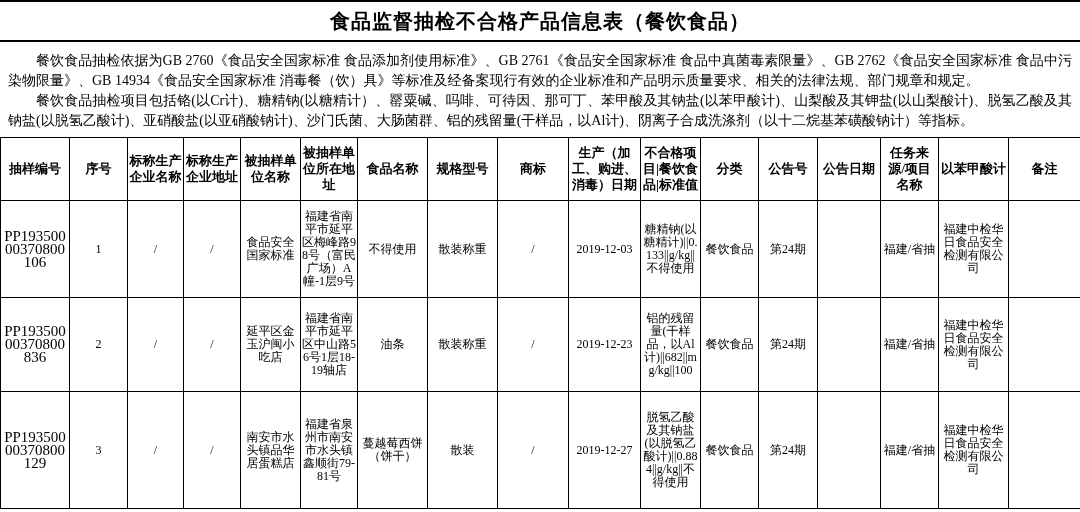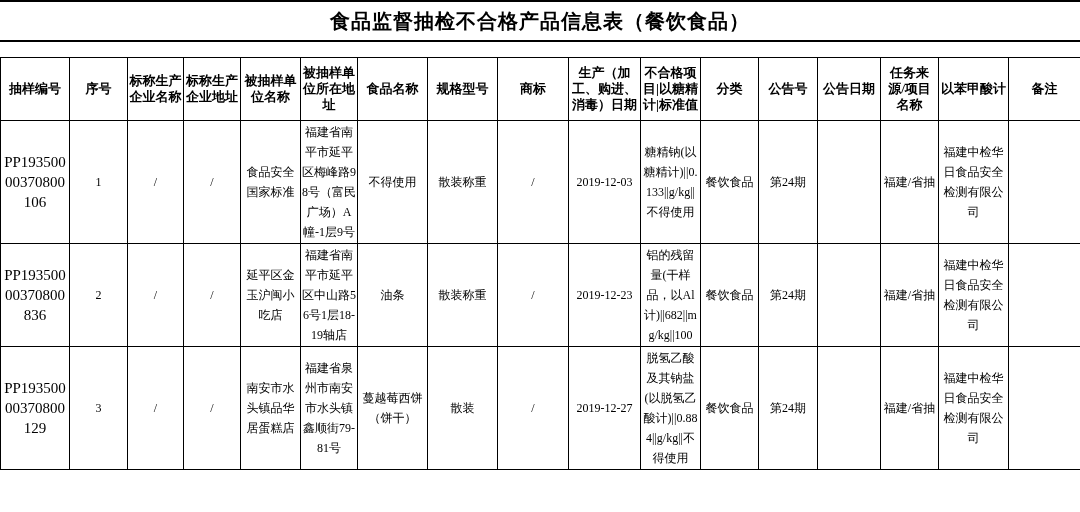--- a/index.html
+++ b/index.html
@@ -54,37 +54,39 @@
     word-break: break-all;
     overflow: hidden;
   }
   table.results th {
     font-size: 13px;
     font-weight: bold;
     line-height: 16px;
   }
   table.results td {
     font-size: 12px;
-    line-height: 20px;
+    line-height: 13px;
   }
   table.results td:first-child {
     font-size: 15px;
   }
   table.results thead tr { height: 63px; }
   table.results tbody tr:nth-child(1) { height: 97px; }
   table.results tbody tr:nth-child(2) { height: 94px; }
   table.results tbody tr:nth-child(3) { height: 117px; }
 </style>
 </head>
 <body>
 
 <div class="page">
   <div class="title">食品监督抽检不合格产品信息表（餐饮食品）</div>
   <div class="title-rule"></div>
   <div class="intro">
+    <p>餐饮食品抽检依据为GB 2760《食品安全国家标准 食品添加剂使用标准》、GB 2761《食品安全国家标准 食品中真菌毒素限量》、GB 2762《食品安全国家标准 食品中污染物限量》、GB 14934《食品安全国家标准 消毒餐（饮）具》等标准及经备案现行有效的企业标准和产品明示质量要求、相关的法律法规、部门规章和规定。</p>
+    <p>餐饮食品抽检项目包括铬(以Cr计)、糖精钠(以糖精计）、罂粟碱、吗啡、可待因、那可丁、苯甲酸及其钠盐(以苯甲酸计)、山梨酸及其钾盐(以山梨酸计)、脱氢乙酸及其钠盐(以脱氢乙酸计)、亚硝酸盐(以亚硝酸钠计)、沙门氏菌、大肠菌群、铝的残留量(干样品，以Al计)、阴离子合成洗涤剂（以十二烷基苯磺酸钠计）等指标。</p>
   </div>
   <table class="results">
       <colgroup>
         <col style="width: 69px;">
         <col style="width: 58px;">
         <col style="width: 56px;">
         <col style="width: 57px;">
         <col style="width: 60px;">
         <col style="width: 57px;">
         <col style="width: 70px;">
@@ -104,21 +106,21 @@
           <th>抽样编号</th>
           <th>序号</th>
           <th>标称生产企业名称</th>
           <th>标称生产企业地址</th>
           <th>被抽样单位名称</th>
           <th>被抽样单位所在地址</th>
           <th>食品名称</th>
           <th>规格型号</th>
           <th>商标</th>
           <th>生产（加工、购进、消毒）日期</th>
-          <th>不合格项目|以糖精计|标准值</th>
+          <th>不合格项目|餐饮食品|标准值</th>
           <th>分类</th>
           <th>公告号</th>
           <th>公告日期</th>
           <th>任务来源/项目名称</th>
           <th>以苯甲酸计</th>
           <th>备注</th>
         </tr>
       </thead>
       <tbody>
         <tr>

